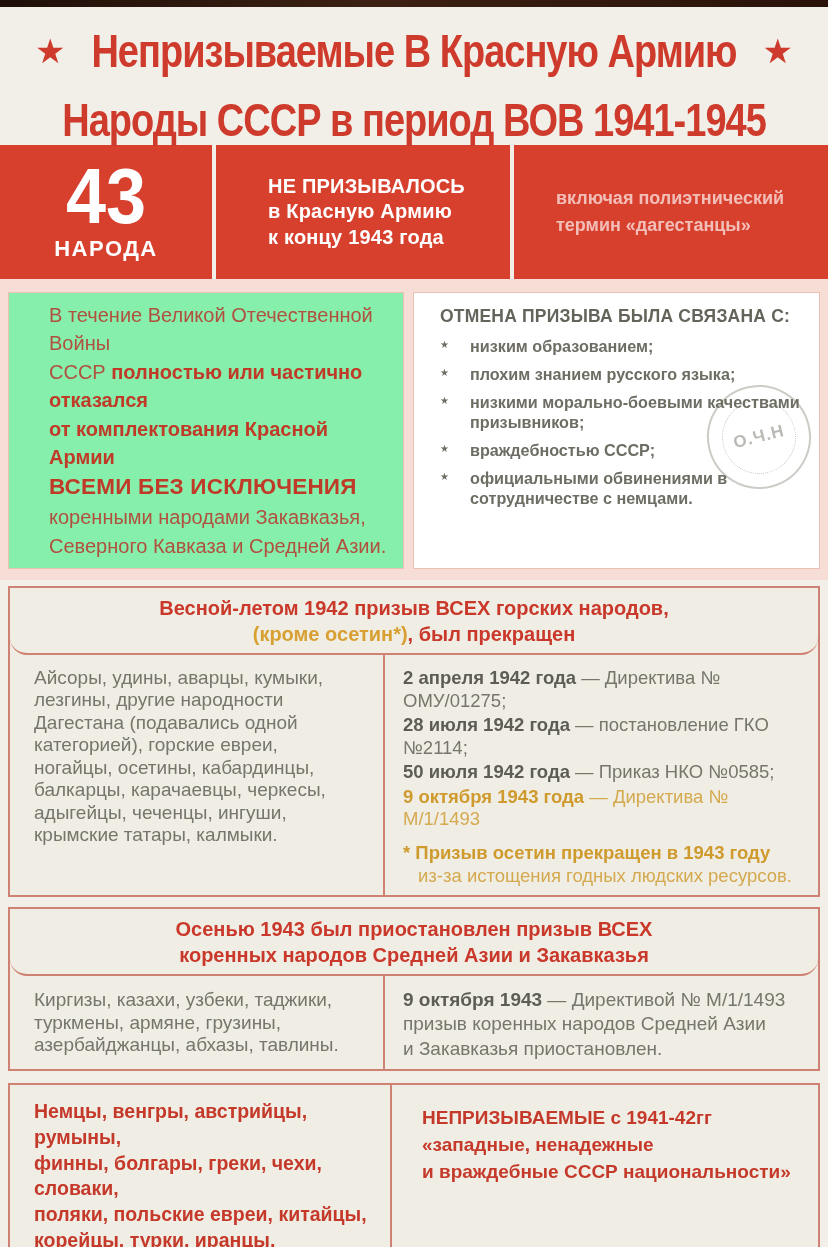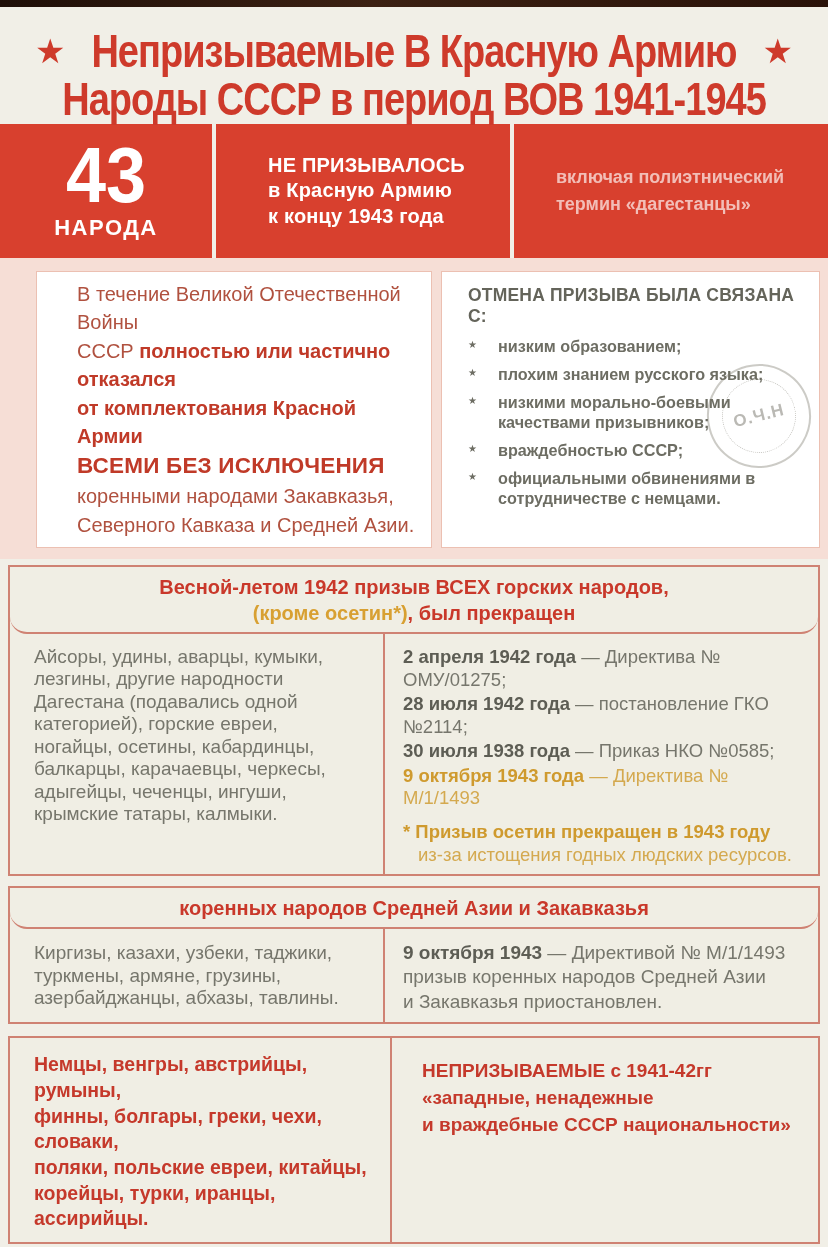--- a/index.html
+++ b/index.html
@@ -6,39 +6,39 @@
   .page{
     width:828px;height:1247px;margin:0 auto;position:relative;overflow:hidden;
     background:#f1efe7;font-family:"Liberation Sans",sans-serif;
     display:flex;flex-direction:column;
   }
   .topbar{height:7px;background:linear-gradient(90deg,#1f0f08,#3c2113 45%,#2a1209);flex:none;}
 
   
   .title-wrap{padding-top:20px;text-align:center;color:#ce3a2b;flex:none;}
   .t-row{display:flex;justify-content:center;align-items:center;gap:26px;height:48px;}
-  .t-row2{height:44px;margin-top:2px;}
+  .t-row2{height:44px;margin-top:23px;}
   .t-text{font-weight:bold;font-size:38px;letter-spacing:-1px;transform:scaleY(1.22);white-space:nowrap;}
   .t-star{font-size:34px;line-height:1;}
 
   
   .banner{display:flex;gap:4px;height:134px;margin-top:3px;flex:none;}
   .banner>div{background:#d8402e;}
   .b1{width:212px;display:flex;flex-direction:column;align-items:center;justify-content:center;color:#fff;}
   .b1 .num{font-size:72px;font-weight:bold;line-height:0.95;transform:scaleY(1.08);}
   .b1 .lbl{font-size:22px;font-weight:bold;letter-spacing:1.5px;margin-top:5px;}
   .b2{flex:1;display:flex;flex-direction:column;justify-content:center;padding-left:52px;color:#fff;
       font-weight:bold;font-size:20px;line-height:1.26;letter-spacing:0.2px;}
   .b3{width:258px;display:flex;flex-direction:column;justify-content:center;padding-left:42px;padding-right:14px;
       color:rgba(255,255,255,0.66);font-weight:bold;font-size:18px;line-height:1.5;}
 
   
   .pink{background:#f6ded6;padding:13px 8px 11px;display:flex;gap:9px;flex:none;}
-  .card-l{width:396px;background:#ffffff;border:1px solid #ecc0b2;display:flex;align-items:center;
-          padding:8px 8px 8px 40px;box-sizing:border-box;margin-left:28px;}
+  .card-l{width:396px;background:#86efac;border:1px solid #ecc0b2;display:flex;align-items:center;
+          padding:8px 8px 8px 40px;box-sizing:border-box;}
   .intro-text{font-size:20px;line-height:1.42;color:#b0513f;white-space:pre-wrap;margin:0;}
   .rb{color:#c03a28;font-weight:bold;}
   .xl{font-size:22.5px;letter-spacing:0.2px;}
   .card-r{flex:1;background:#ffffff;border:1px solid #ecc0b2;padding:13px 14px 8px 26px;position:relative;box-sizing:border-box;}
   .reasons-h{font-size:17.5px;font-weight:bold;color:#64645a;letter-spacing:0.2px;margin:0 0 9px 0;}
   .reason{display:flex;margin-bottom:8px;color:#6d6d63;}
   .reason .st{width:30px;font-size:10px;padding-top:3px;flex:none;}
   .reason .tx{font-weight:bold;font-size:16.2px;line-height:1.24;}
   .stamp{position:absolute;right:8px;top:92px;width:100px;height:100px;border-radius:50%;
          border:2px solid rgba(120,118,106,0.38);transform:rotate(-14deg);
@@ -157,30 +157,31 @@
 Дагестана (подавались одной
 категорией), горские евреи,
 ногайцы, осетины, кабардинцы,
 балкарцы, карачаевцы, черкесы,
 адыгейцы, чеченцы, ингуши,
 крымские татары, калмыки.</div>
         </div>
         <div class="cell-r">
           <div class="dline"><span class="dk">2 апреля 1942 года</span><span> — Директива № ОМУ/01275;</span></div>
           <div class="dline"><span class="dk">28 июля 1942 года</span><span> — постановление ГКО №2114;</span></div>
-          <div class="dline"><span class="dk">30 июля 1938 года</span><span> — Приказ НКО №0585;</span></div>
+          <div class="dline"><span class="dk">50 июля 1942 года</span><span> — Приказ НКО №0585;</span></div>
           <div class="dline"><span class="gb">9 октября 1943 года</span><span class="gn"> — Директива № М/1/1493</span></div>
           <div class="note"><span class="gb">* Призыв осетин прекращен в 1943 году</span><span class="gn">
 из-за истощения годных людских ресурсов.</span></div>
         </div>
       </div>
     </section>
 
     <section class="tbl t2">
       <div class="tbl-h">
+        <div>Осенью 1943 был приостановлен призыв ВСЕХ</div>
         <div>коренных народов Средней Азии и Закавказья</div>
       </div>
       <div class="tbl-b">
         <div class="cell-l">
           <div class="peoples">Киргизы, казахи, узбеки, таджики,
 туркмены, армяне, грузины,
 азербайджанцы, абхазы, тавлины.</div>
         </div>
         <div class="cell-r">
           <div class="dline2"><span class="dk">9 октября 1943</span><span> — Директивой № М/1/1493

